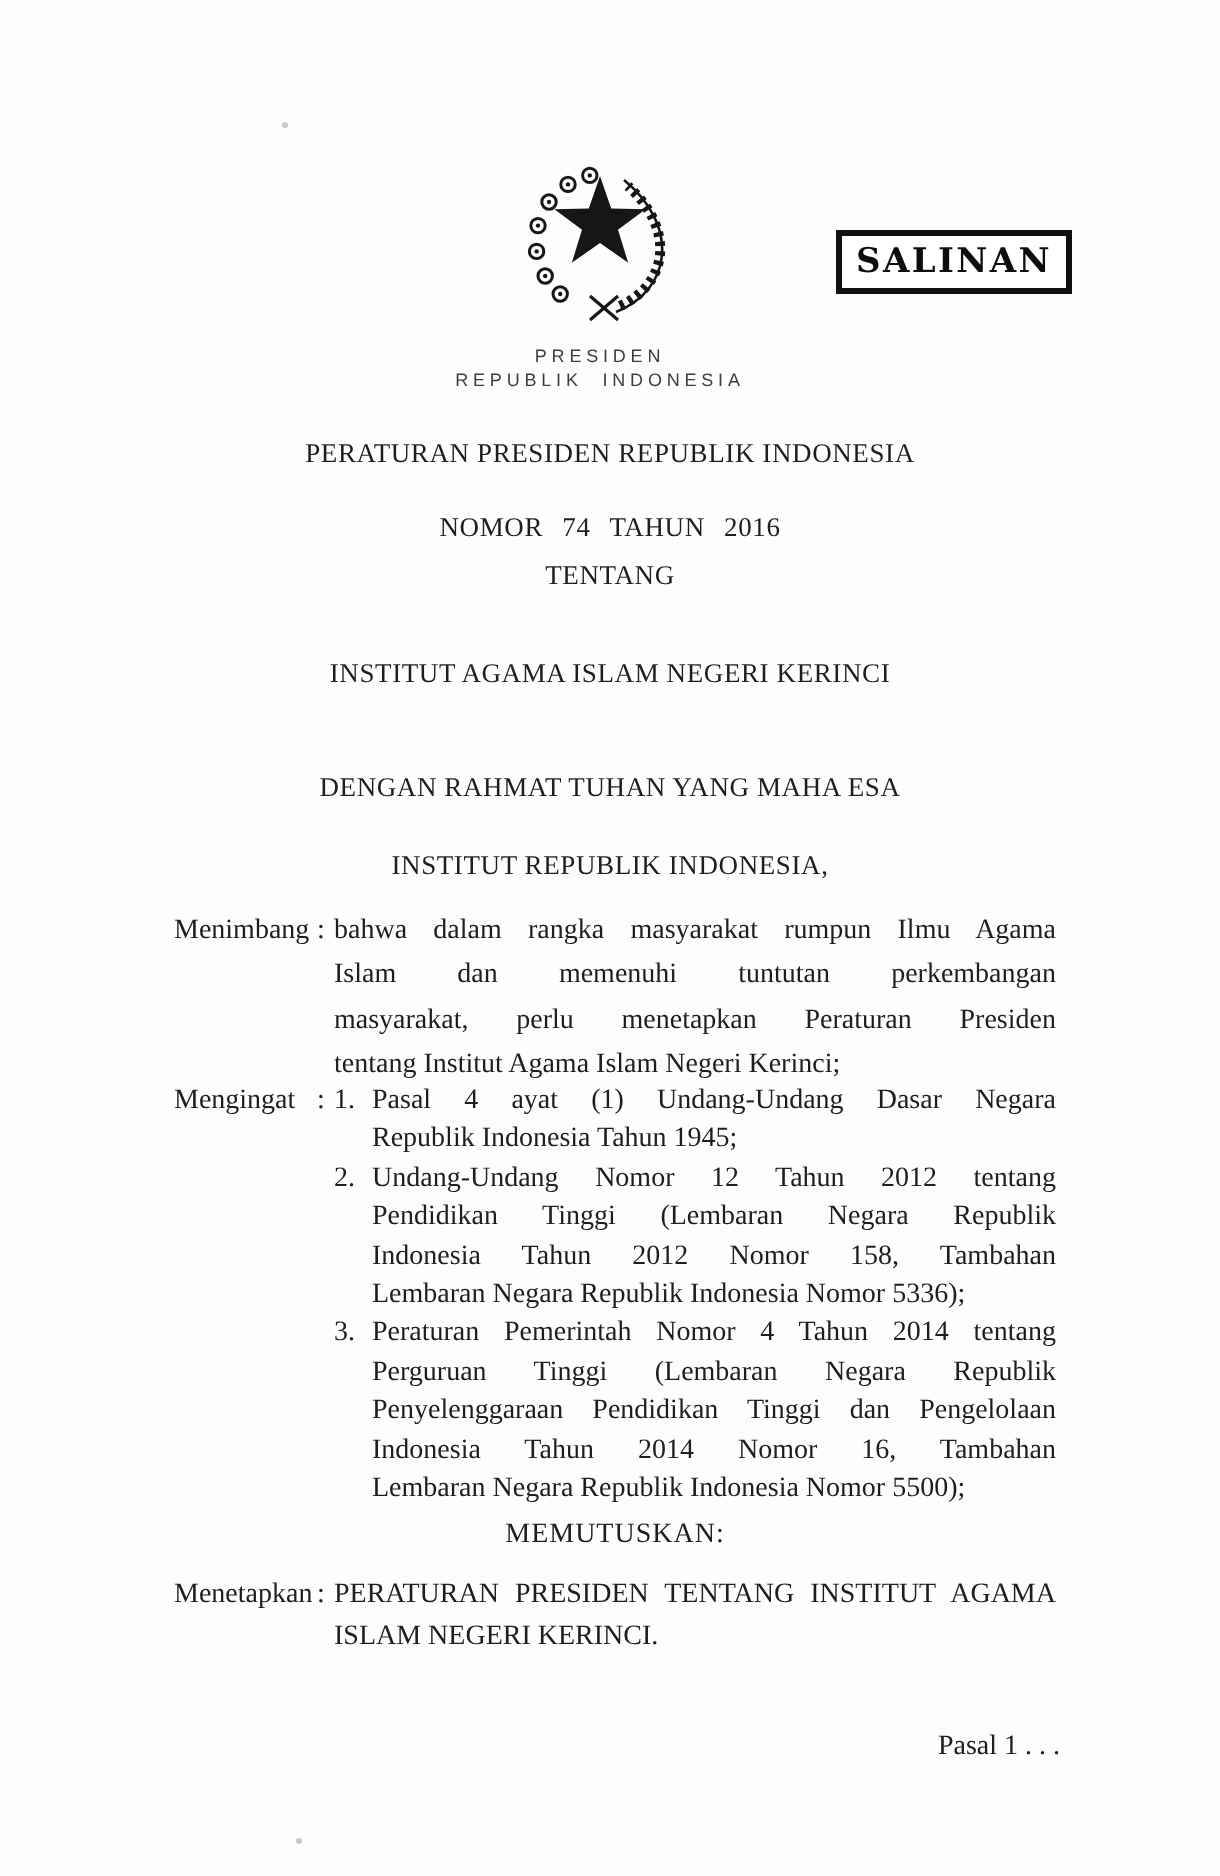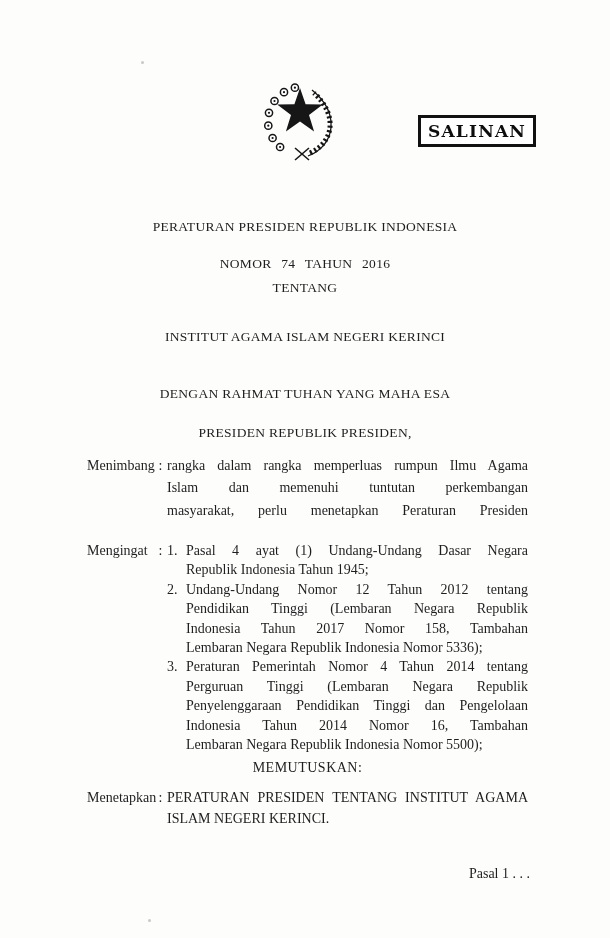--- a/index.html
+++ b/index.html
@@ -85,56 +85,61 @@
 
         <polygon points="42,5 47.6,21.3 64.8,21.6 51,31.9 56.1,48.4 42,38.5 27.9,48.4 33,31.9 19.2,21.6 36.4,21.3"></polygon>
       </g>
     </svg>
   </div>
 
   <div class="stamp">
     <span>SALINAN</span>
   </div>
 
+  <div class="letterhead">
+    <div>PRESIDEN</div>
+    <div>REPUBLIK INDONESIA</div>
+  </div>
 
   <div class="cline t1">PERATURAN PRESIDEN REPUBLIK INDONESIA</div>
   <div class="cline t2">NOMOR 74 TAHUN 2016</div>
   <div class="cline t3">TENTANG</div>
   <div class="cline t4">INSTITUT AGAMA ISLAM NEGERI KERINCI</div>
 
   <div class="cline inv">DENGAN RAHMAT TUHAN YANG MAHA ESA</div>
-  <div class="cline auth">PRESIDEN REPUBLIK PRESIDEN,</div>
+  <div class="cline auth">INSTITUT REPUBLIK INDONESIA,</div>
 
   <div class="row row-menimbang">
     <div class="clause-label">Menimbang</div>
     <div class="clause-colon">:</div>
     <div class="clause-text">
-        <div class="jline">rangka dalam rangka memperluas rumpun Ilmu Agama</div>
+        <div class="jline">bahwa dalam rangka masyarakat rumpun Ilmu Agama</div>
         <div class="jline">Islam dan memenuhi tuntutan perkembangan</div>
         <div class="jline">masyarakat, perlu menetapkan Peraturan Presiden</div>
+        <div class="jline jline-last">tentang Institut Agama Islam Negeri Kerinci;</div>
       </div>
   </div>
 
   <div class="row row-mengingat">
     <div class="clause-label">Mengingat</div>
     <div class="clause-colon">:</div>
     <div class="clause-text">
       <div class="li">
         <div>1.</div>
         <div>
             <div class="jline">Pasal 4 ayat (1) Undang-Undang Dasar Negara</div>
             <div class="jline jline-last">Republik Indonesia Tahun 1945;</div>
           </div>
       </div>
       <div class="li">
         <div>2.</div>
         <div>
             <div class="jline">Undang-Undang Nomor 12 Tahun 2012 tentang</div>
             <div class="jline">Pendidikan Tinggi (Lembaran Negara Republik</div>
-            <div class="jline">Indonesia Tahun 2017 Nomor 158, Tambahan</div>
+            <div class="jline">Indonesia Tahun 2012 Nomor 158, Tambahan</div>
             <div class="jline jline-last">Lembaran Negara Republik Indonesia Nomor 5336);</div>
           </div>
       </div>
       <div class="li">
         <div>3.</div>
         <div>
             <div class="jline">Peraturan Pemerintah Nomor 4 Tahun 2014 tentang</div>
             <div class="jline">Perguruan Tinggi (Lembaran Negara Republik</div>
             <div class="jline">Penyelenggaraan Pendidikan Tinggi dan Pengelolaan</div>
             <div class="jline">Indonesia Tahun 2014 Nomor 16, Tambahan</div>

